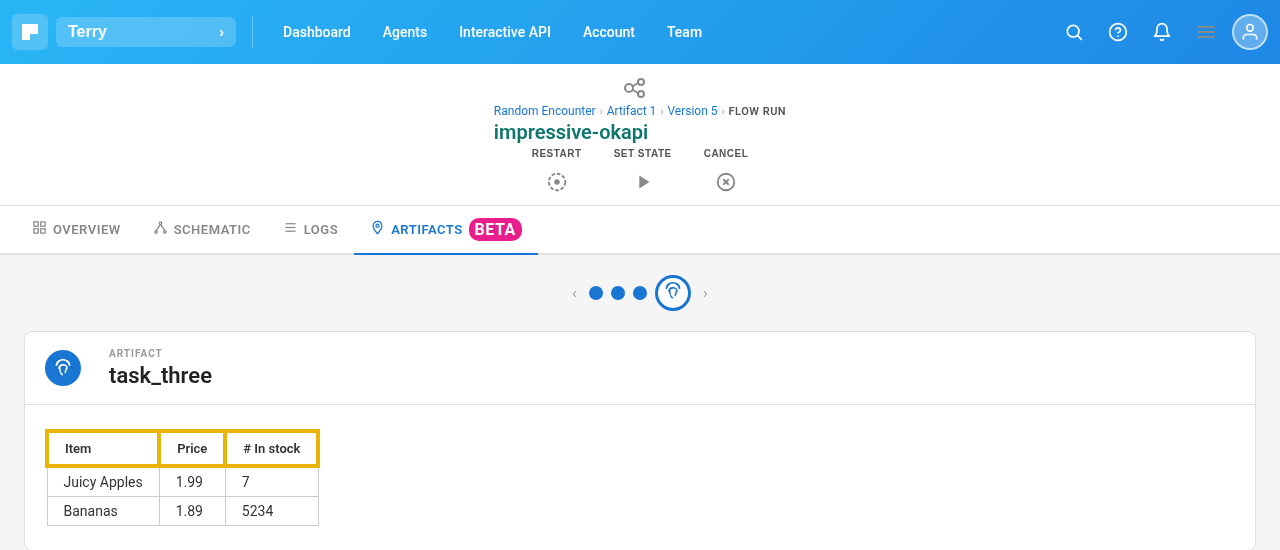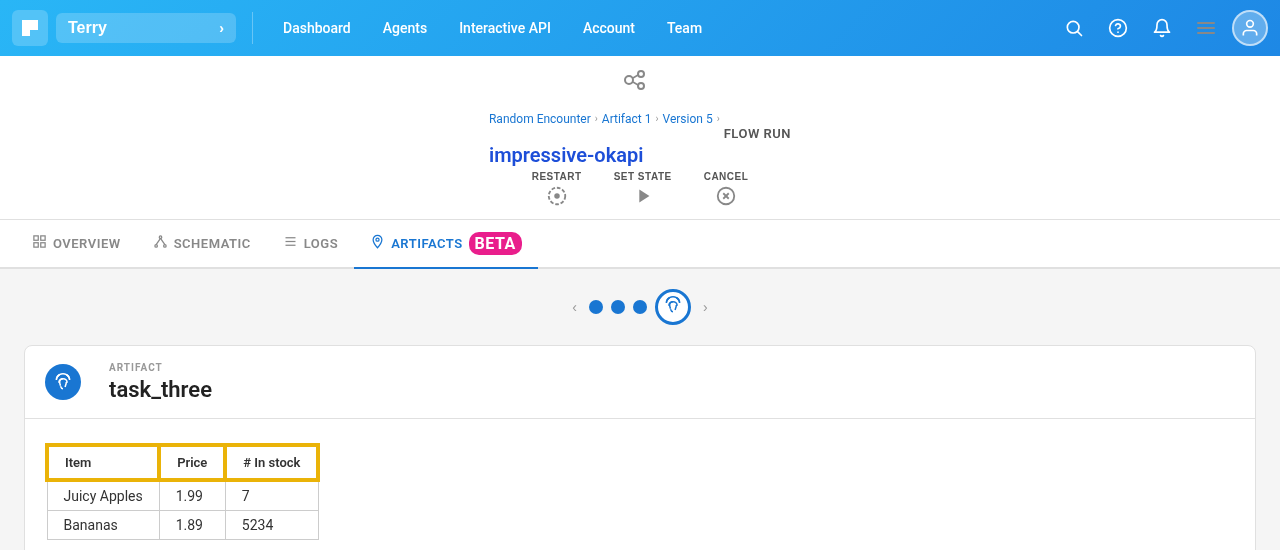--- a/index.html
+++ b/index.html
@@ -1,21 +1,21 @@
 <!DOCTYPE html>
 <html><head>
   <meta charset="utf-8">
   <style>
     * { box-sizing: border-box; margin: 0; padding: 0; }
     body { font-family: -apple-system, BlinkMacSystemFont, 'Segoe UI', Roboto, sans-serif; background: #f5f5f5; }
 
     
     .top-nav {
       background: linear-gradient(135deg, #29b6f6 0%, #1e88e5 100%);
-      height: 56px;
+      height: 64px;
       display: flex;
       align-items: center;
       padding: 0 12px;
       gap: 0;
     }
     .logo {
       width: 36px;
       height: 36px;
       margin-right: 8px;
       flex-shrink: 0;
@@ -125,40 +125,39 @@
       text-decoration: none;
       cursor: pointer;
     }
     .breadcrumb-trail .separator {
       color: #999;
       font-size: 10px;
     }
     .breadcrumb-trail .current {
       color: #555;
       font-weight: 600;
-      font-size: 13px;
+      font-size: 11px;
       text-transform: uppercase;
       letter-spacing: 0.5px;
-      margin-top: 30px;
     }
     .flow-title {
       font-size: 20px;
       font-weight: 600;
-      color: #1d4ed8;
+      color: #0f766e;
     }
     .breadcrumb-actions {
       display: flex;
       gap: 16px;
       align-items: center;
     }
     .action-btn {
       display: flex;
       flex-direction: column;
       align-items: center;
-      gap: 3px;
+      gap: 12px;
       cursor: pointer;
       background: none;
       border: none;
       padding: 4px 8px;
     }
     .action-btn .action-label {
       font-size: 10px;
       font-weight: 700;
       letter-spacing: 0.5px;
       color: #555;

